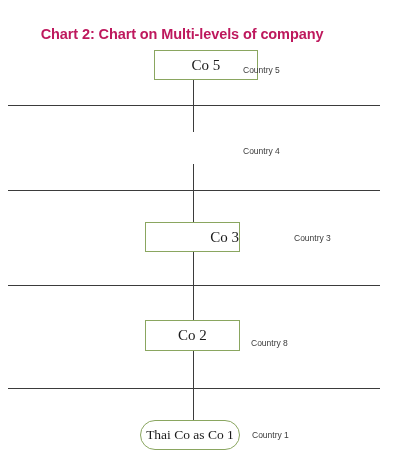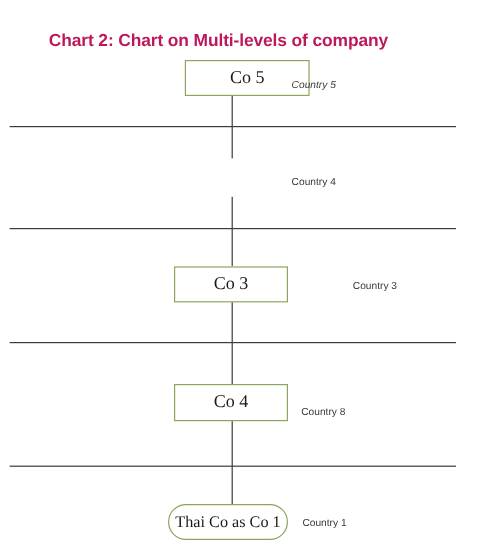--- a/index.html
+++ b/index.html
@@ -76,43 +76,43 @@
 </head>
 <body>
 
 <div id="canvas">
 
   <div class="chart-title">Chart 2: Chart on Multi-levels of company</div>
 
   <div class="node-box" style="left:154px; top:50px; width:104px; height:30px;">
     <span class="node-label">Co 5</span>
   </div>
-  <div class="country-label" style="left:243px; top:66px;font-style:italic;">Country 5</div>
+  <div class="country-label" style="left:243px; top:66px;">Country 5</div>
 
   <div class="connector" style="left:193px; top:80px; height:52px;"></div>
 
   <div class="divider" style="top:105px;"></div>
 
   <div class="country-label" style="left:243px; top:147px;">Country 4</div>
 
   <div class="connector" style="left:193px; top:164px; height:58px;"></div>
 
   <div class="divider" style="top:190px;"></div>
 
-  <div class="node-box" style="left:145px; top:222px; width:95px; height:30px;">
+  <div class="node-box" style="left:145px; top:222px; width:95px; height:30px;justify-content:flex-end;">
     <span class="node-label">Co 3</span>
   </div>
   <div class="country-label" style="left:250px; top:234px;margin-left:44px;">Country 3</div>
 
   <div class="connector" style="left:193px; top:252px; height:68px;"></div>
 
   <div class="divider" style="top:285px;"></div>
 
   <div class="node-box" style="left:145px; top:320px; width:95px; height:31px;">
-    <span class="node-label">Co 4</span>
+    <span class="node-label">Co 2</span>
   </div>
   <div class="country-label" style="left:251px; top:339px;">Country 8</div>
 
   <div class="connector" style="left:193px; top:351px; height:69px;"></div>
 
   <div class="divider" style="top:388px;"></div>
 
   <div class="node-box" style="left:140px; top:420px; width:100px; height:30px;border-radius:15px;">
     <span class="node-label small">Thai Co as Co 1</span>
   </div>

